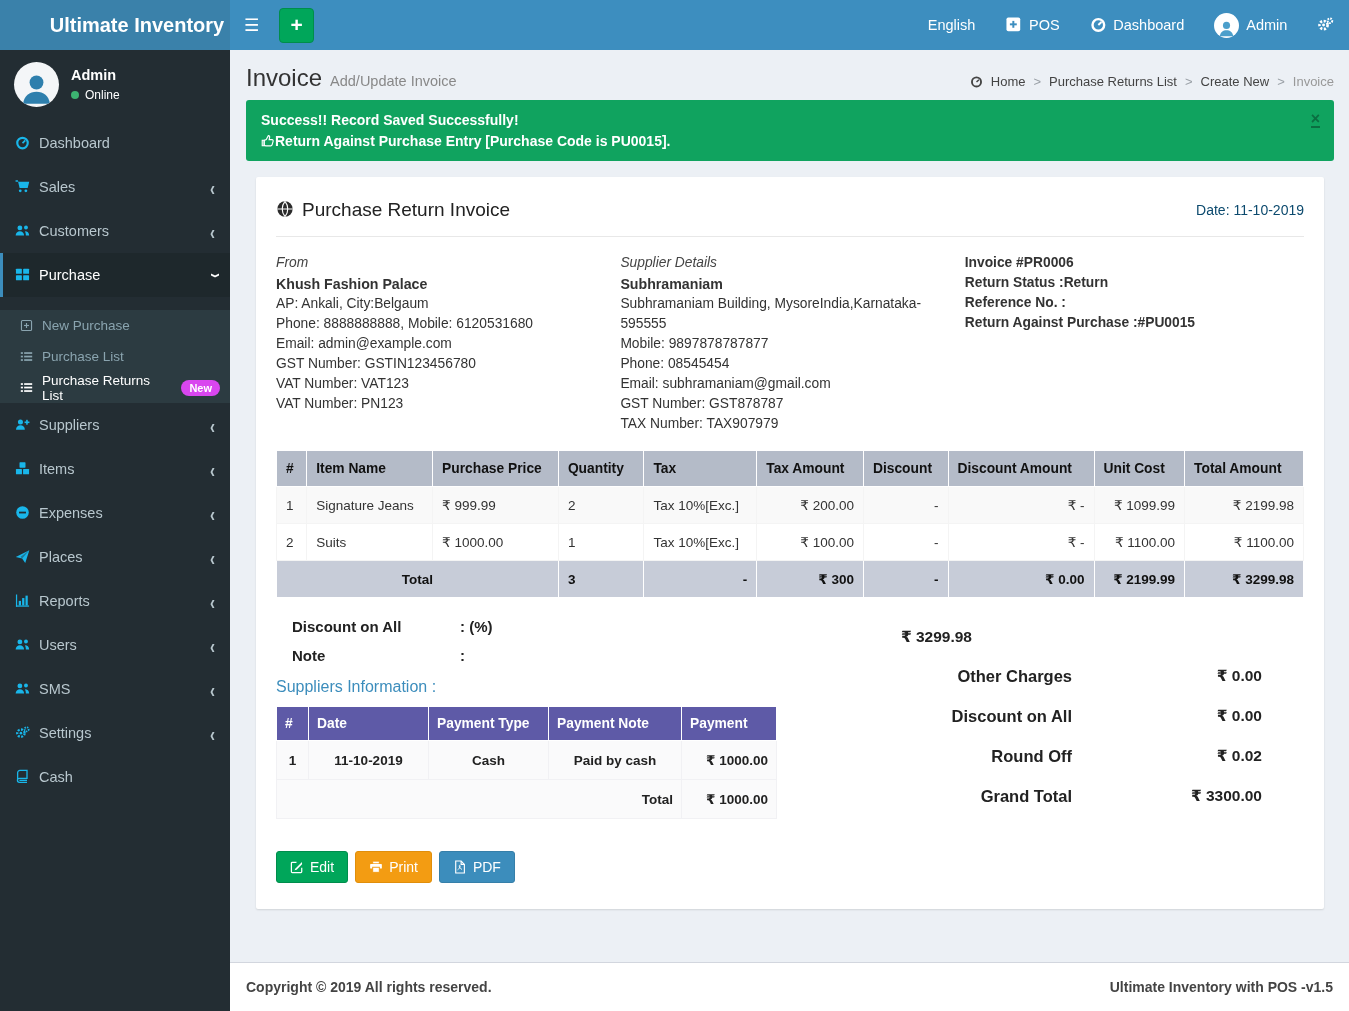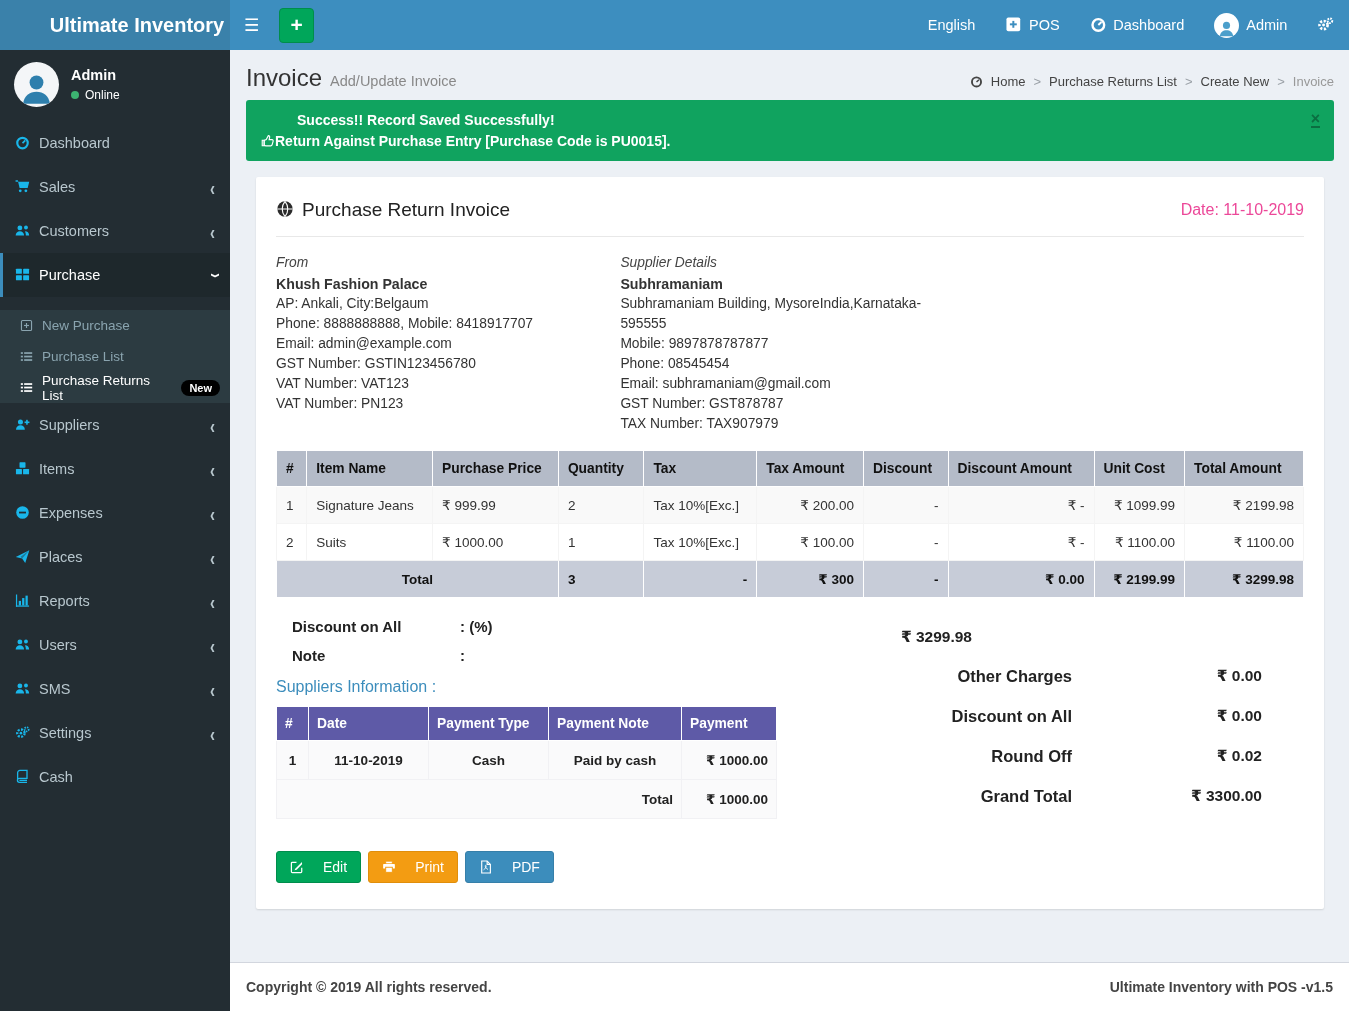--- a/index.html
+++ b/index.html
@@ -32,44 +32,44 @@
   .sitem { display: flex; align-items: center; height: 44px; padding: 0 15px 0 12px; border-left: 3px solid transparent; font-size: 14.5px; cursor: pointer; }
   .sitem .sicon { color: #19b6ea; width: 24px; font-size: 15px; flex: 0 0 24px; }
   .sitem .slabel { flex: 1; }
   .sitem .chev { color: #b8c7ce; font-size: 15px; font-weight: bold; transform: scaleY(1.4); }
   .sitem.active { background: #1e282c; border-left-color: #3c8dbc; color: #fff; }
   .sitem.active .chev { color: #fff; transform: rotate(-90deg) scaleY(1.4); }
   .submenu { background: #2c3b41; list-style: none; margin-top: 13px; }
   .subitem { display: flex; align-items: center; height: 31px; padding: 0 10px 0 20px; font-size: 13.5px; color: #8aa4af; cursor: pointer; }
   .subitem .sicon { width: 22px; flex: 0 0 22px; font-size: 13px; }
   .subitem.active { color: #fff; }
-  .badge-new { background: #000000; color: #fff; font-size: 11px; font-weight: bold; padding: 2px 8px; border-radius: 9px; margin-left: 9px; }
+  .badge-new { background: #d946ef; color: #fff; font-size: 11px; font-weight: bold; padding: 2px 8px; border-radius: 9px; margin-left: 9px; }
 
   
   .main { display: flex; flex-direction: column; background: #ecf0f5; overflow: hidden; }
   .content-header { display: flex; align-items: baseline; justify-content: space-between; padding: 14px 15px 0 16px; }
   .page-title { font-size: 24px; font-weight: normal; color: #333; }
   .page-subtitle { font-size: 14.5px; color: #888; margin-left: 8px; }
   .breadcrumb { display: flex; align-items: center; gap: 8px; font-size: 13px; color: #444; }
   .breadcrumb .crumb { cursor: pointer; }
   .breadcrumb .sep { color: #9aa0a6; }
   .breadcrumb .last { color: #999; }
   .breadcrumb .ic { font-size: 13px; }
 
   .content { padding: 8px 15px 0 16px; flex: 1; }
   .alert { background: #10a35f; color: #fff; border-radius: 3px; padding: 12px 15px; position: relative; margin-bottom: 16px; }
-  .alert .l1 { font-weight: bold; margin-bottom: 5px; margin-left: 36px; }
+  .alert .l1 { font-weight: bold; margin-bottom: 5px; }
   .alert .l2 { font-weight: bold; display: flex; align-items: center; }
   .alert-close { position: absolute; right: 14px; top: 12px; color: #0b6e41; font-weight: bold; font-size: 16px; cursor: pointer; border-bottom: 2px solid #0b6e41; line-height: 14px; }
 
   .card { background: #fff; border-radius: 2px; box-shadow: 0 1px 2px rgba(0,0,0,0.12); margin: 16px 10px 0 10px; padding: 22px 20px 26px 20px; }
   .card-head { display: flex; align-items: center; justify-content: space-between; border-bottom: 1px solid #e8e8e8; padding-bottom: 15px; margin-bottom: 16px; }
   .card-title { font-size: 19px; color: #222; display: flex; align-items: center; gap: 8px; }
   .card-title .ic { font-size: 18px; }
-  .card-date { font-size: 16px; color: #ec4899; }
+  .card-date { font-size: 14px; color: #0c4a6e; }
 
   .info-row { display: flex; margin-bottom: 16px; }
   .info-col { width: 33.5%; padding-right: 25px; font-size: 13.8px; line-height: 20px; color: #333; }
   .info-col.meta { width: 33%; }
   .info-head { font-style: italic; color: #444; margin-bottom: 1px; }
   .info-name { font-weight: bold; font-size: 14.2px; }
   .meta .line { font-weight: bold; }
 
   
   table { border-collapse: collapse; }
@@ -90,21 +90,21 @@
   .ptable { width: 500px; table-layout: fixed; font-size: 13.5px; }
   .ptable th { background: #5e5aa7; color: #fff; border: 1px solid #fff; padding: 9px 8px; text-align: left; font-size: 13.8px; }
   .ptable td { border: 1px solid #f1f1f4; background: #fafafb; padding: 11px 8px; font-weight: bold; color: #222; }
 
   .below-right { flex: 1; display: flex; flex-direction: column; align-items: flex-end; padding: 10px 42px 0 0; }
   .tot-row { display: flex; width: 480px; margin-bottom: 21px; }
   .tot-row .tl { flex: 1; text-align: right; font-weight: bold; font-size: 16.5px; color: #222; }
   .tot-row .tv { width: 190px; text-align: right; font-weight: bold; font-size: 15.5px; color: #222; }
 
   .actions { display: flex; gap: 7px; margin-top: 24px; }
-  .btn { display: inline-flex; align-items: center; gap: 19px; border-radius: 3px; color: #fff; font-size: 14px; padding: 7px 13px; cursor: pointer; border: 1px solid transparent; }
+  .btn { display: inline-flex; align-items: center; gap: 6px; border-radius: 3px; color: #fff; font-size: 14px; padding: 7px 13px; cursor: pointer; border: 1px solid transparent; }
   .btn .ic { font-size: 14px; }
   .btn-edit { background: #00a65a; border-color: #008d4c; }
   .btn-print { background: #f39c12; border-color: #e08e0b; }
   .btn-pdf { background: #3c8dbc; border-color: #367fa9; }
 
   .footer { background: #fff; border-top: 1px solid #d2d6de; padding: 16px 16px; display: flex; justify-content: space-between; font-weight: bold; color: #444; }
 </style>
 </head>
 <body>
 
@@ -372,35 +372,41 @@
             <span>Purchase Return Invoice</span>
           </div>
           <div class="card-date">Date: 11-10-2019</div>
         </div>
 
         <div class="info-row">
           <div class="info-col">
             <div class="info-head">From</div>
             <div class="info-name">Khush Fashion Palace</div>
             <div class="line">AP: Ankali, City:Belgaum</div>
-            <div class="line">Phone: 8888888888, Mobile: 8418917707</div>
+            <div class="line">Phone: 8888888888, Mobile: 6120531680</div>
             <div class="line">Email: admin@example.com</div>
             <div class="line">GST Number: GSTIN123456780</div>
             <div class="line">VAT Number: VAT123</div>
             <div class="line">VAT Number: PN123</div>
           </div>
           <div class="info-col">
             <div class="info-head">Supplier Details</div>
             <div class="info-name">Subhramaniam</div>
             <div class="line">Subhramaniam Building, MysoreIndia,Karnataka-595555</div>
             <div class="line">Mobile: 9897878787877</div>
             <div class="line">Phone: 08545454</div>
             <div class="line">Email: subhramaniam@gmail.com</div>
             <div class="line">GST Number: GST878787</div>
             <div class="line">TAX Number: TAX907979</div>
+          </div>
+          <div class="info-col meta">
+            <div class="line">Invoice #PR0006</div>
+            <div class="line">Return Status :Return</div>
+            <div class="line">Reference No. :</div>
+            <div class="line">Return Against Purchase :#PU0015</div>
           </div>
         </div>
 
         <table class="itable">
           <colgroup>
             <col style="width:30px">
               <col style="width:125px">
               <col style="width:125px">
               <col style="width:85px">
               <col style="width:112px">

